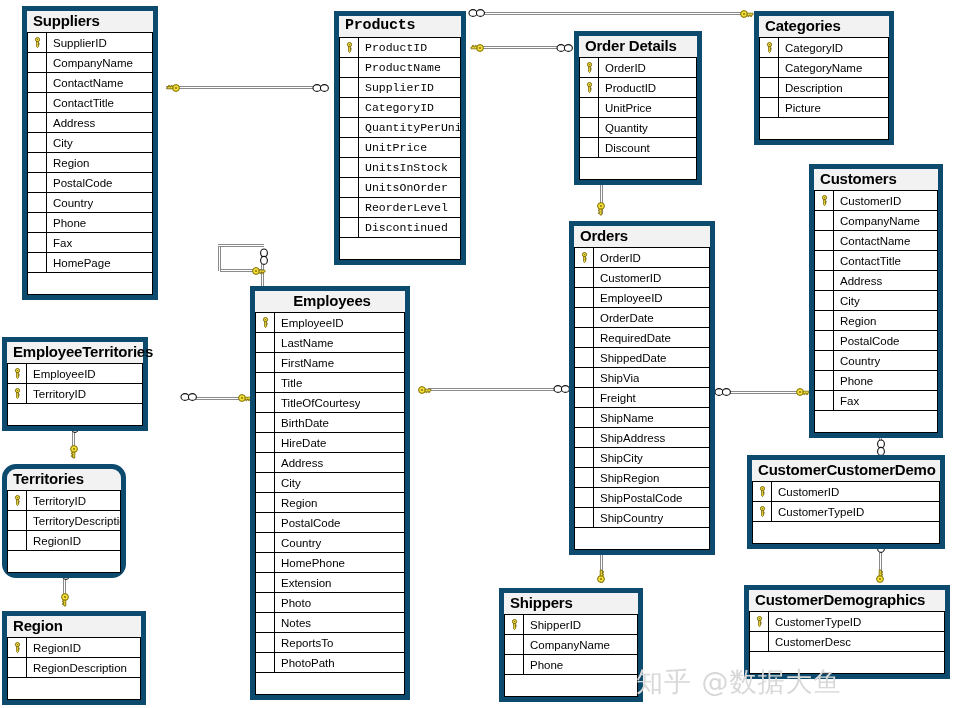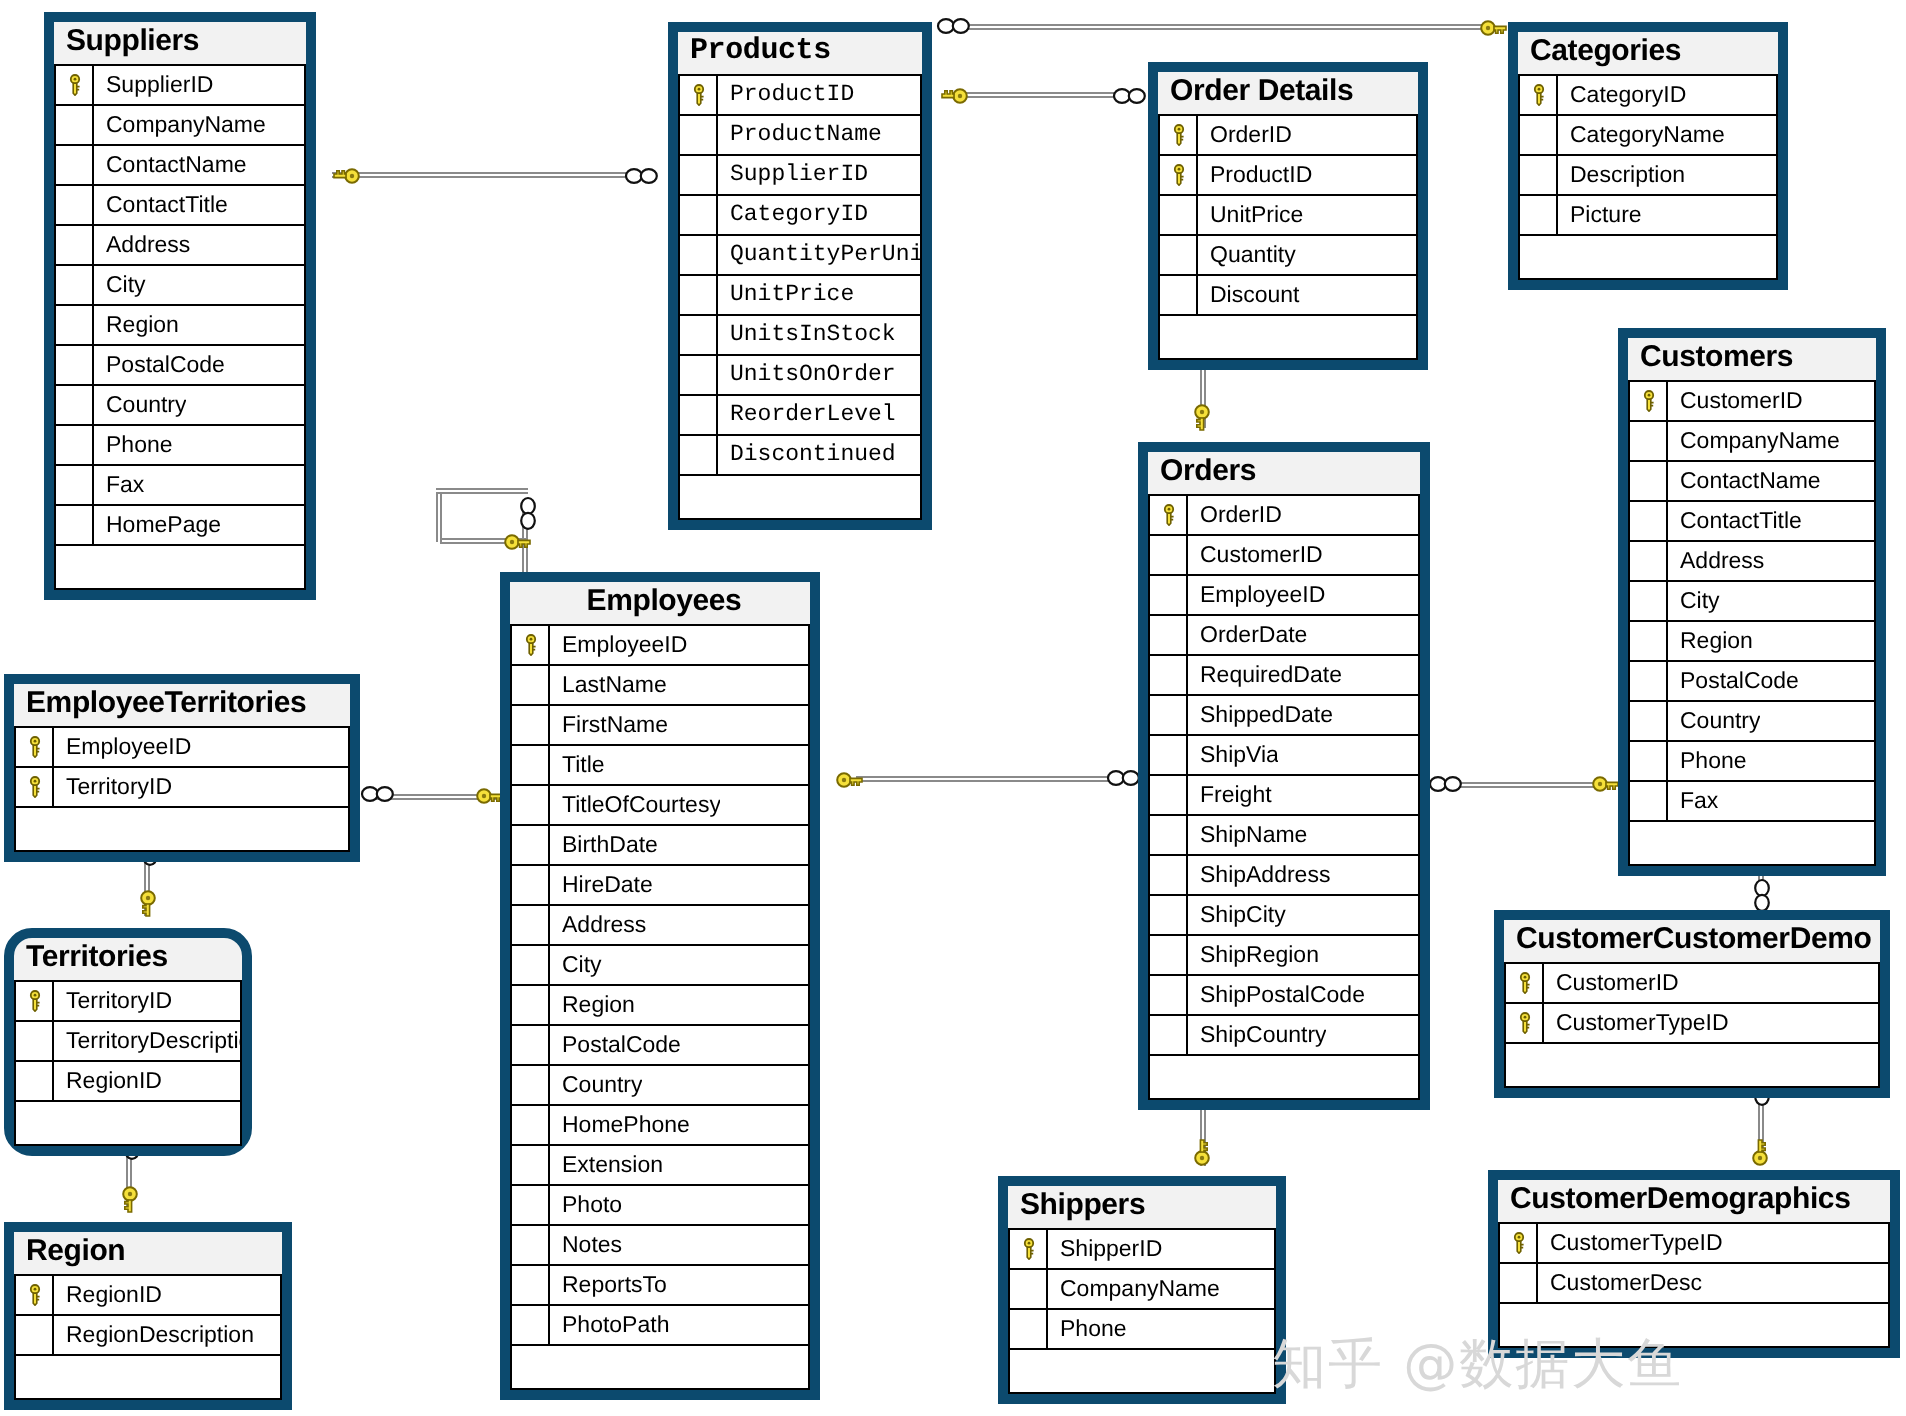--- a/index.html
+++ b/index.html
@@ -412,21 +412,21 @@
           <div class="keycell"></div>
           <div class="fname">ReorderLevel</div>
         </div>
         <div class="row">
           <div class="keycell"></div>
           <div class="fname">Discontinued</div>
         </div>
       </div>
       <div class="blank"></div>
     </div>
-    <div class="tbl" style="left: 574px; top: 31px; width: 140px;">
+    <div class="tbl" style="left: 574px; top: 31px; width: 128px;">
       <div class="title">Order Details</div>
       <div class="grid">
         <div class="row">
           <div class="keycell">
             <svg class="keyicon" width="11" height="11" viewBox="0 0 11 11">
               <circle cx="5.5" cy="2.6" r="2.1" fill="#f5e03a" stroke="#6e6000" stroke-width="0.9"></circle>
               <circle cx="5.5" cy="2.6" r="0.7" fill="#6e6000"></circle>
               <path d="M4.6 4.6 L6.4 4.6 L6.4 9.6 L5.5 10.6 L4.6 9.6 Z" fill="#f5e03a" stroke="#6e6000" stroke-width="0.8"></path>
               <path d="M6.4 6.3 L7.8 6.3 M6.4 7.8 L7.6 7.8" stroke="#6e6000" stroke-width="0.8"></path>
             </svg>
@@ -692,21 +692,21 @@
           <div class="keycell"></div>
           <div class="fname">ReportsTo</div>
         </div>
         <div class="row">
           <div class="keycell"></div>
           <div class="fname">PhotoPath</div>
         </div>
       </div>
       <div class="blank"></div>
     </div>
-    <div class="tbl" style="left: 2px; top: 337px; width: 178px;">
+    <div class="tbl" style="left: 2px; top: 337px; width: 146px;">
       <div class="title">EmployeeTerritories</div>
       <div class="grid">
         <div class="row">
           <div class="keycell">
             <svg class="keyicon" width="11" height="11" viewBox="0 0 11 11">
               <circle cx="5.5" cy="2.6" r="2.1" fill="#f5e03a" stroke="#6e6000" stroke-width="0.9"></circle>
               <circle cx="5.5" cy="2.6" r="0.7" fill="#6e6000"></circle>
               <path d="M4.6 4.6 L6.4 4.6 L6.4 9.6 L5.5 10.6 L4.6 9.6 Z" fill="#f5e03a" stroke="#6e6000" stroke-width="0.8"></path>
               <path d="M6.4 6.3 L7.8 6.3 M6.4 7.8 L7.6 7.8" stroke="#6e6000" stroke-width="0.8"></path>
             </svg>

